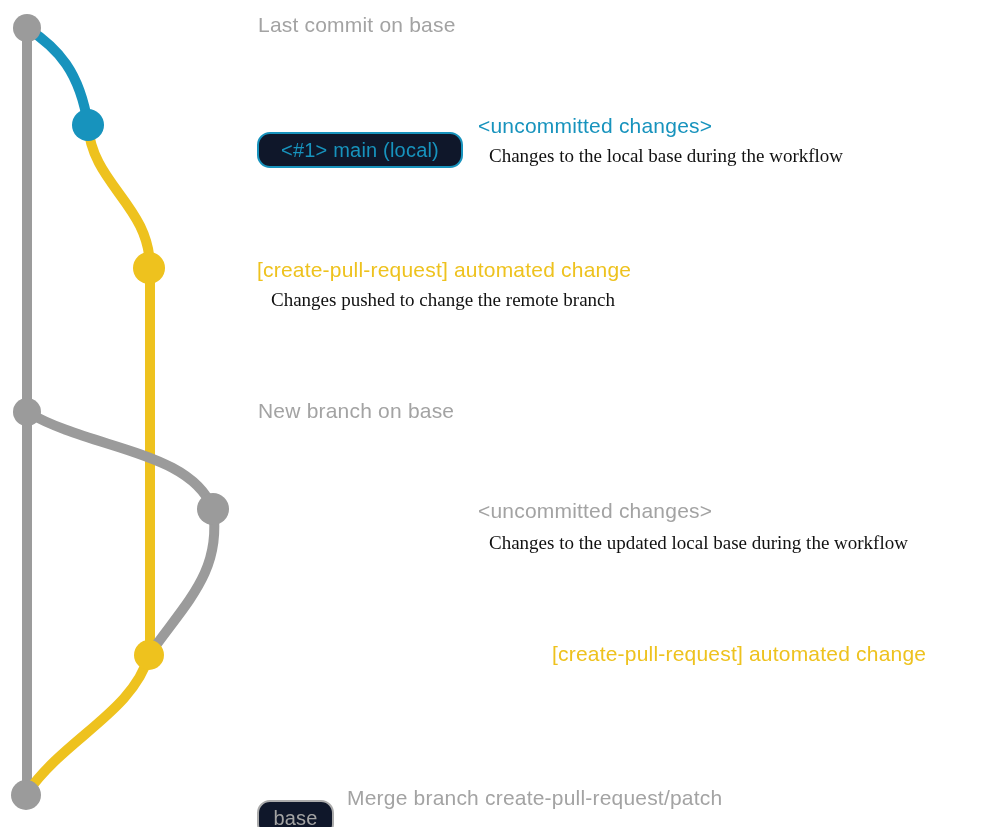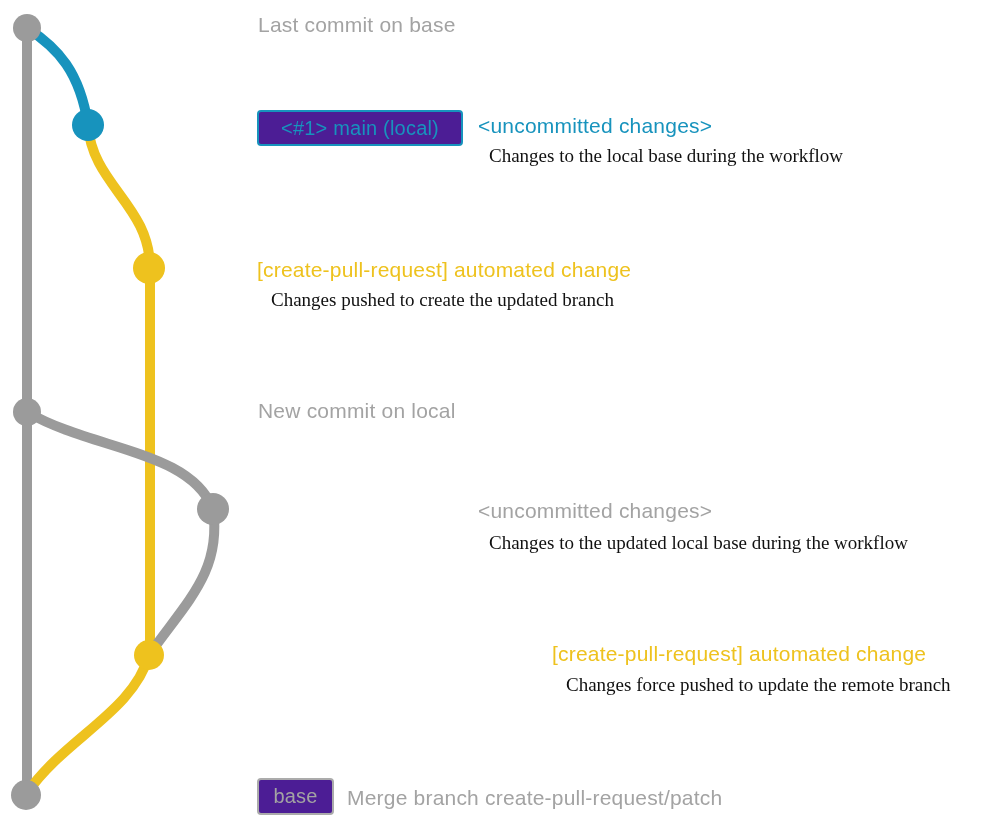--- a/index.html
+++ b/index.html
@@ -28,21 +28,21 @@
   
   .abs{position:absolute;white-space:nowrap;}
   .lbl{font-size:21px;color:var(--text-gray);letter-spacing:.2px;}
   .note{font-size:21px;letter-spacing:.2px;}
   .note-blue{color:var(--blue);}
   .note-yellow{color:var(--yellow);}
   .note-gray{color:var(--text-gray);}
   .desc{font-family:"Liberation Serif", serif;font-size:19px;color:var(--desc-black);}
 
   .badge{display:flex;align-items:center;justify-content:center;
-    border-radius:4px;font-size:20px;letter-spacing:.2px;background:#4c1d95;}
+    border-radius:13px;font-size:20px;letter-spacing:.2px;background:#0f172a;margin-top:22px;}
   .badge-blue{border:2px solid var(--blue);color:var(--blue);}
   .badge-gray{border:2px solid var(--badge-gray);color:var(--text-gray);}
   .badge-yellow{border:2px solid var(--yellow);color:var(--yellow);}
 </style>
 </head>
 <body>
 
 <div class="stage">
 
   <svg class="graph" width="250" height="827" viewBox="0 0 250 827">
@@ -70,28 +70,27 @@
 
   <div class="abs lbl" style="left:258px;top:13px;">Last commit on base</div>
 
   <div class="abs badge badge-blue" style="left:257px;top:110px;width:206px;height:36px;">
     <span>&lt;#1&gt; main (local)</span>
   </div>
   <div class="abs note note-blue" style="left:478px;top:114px;">&lt;uncommitted changes&gt;</div>
   <div class="abs desc" style="left:489px;top:145px;">Changes to the local base during the workflow</div>
 
   <div class="abs note note-yellow" style="left:257px;top:258px;">[create-pull-request] automated change</div>
-  <div class="abs desc" style="left:271px;top:289px;">Changes pushed to create the updated branch</div>
+  <div class="abs desc" style="left:271px;top:289px;">Changes pushed to change the remote branch</div>
 
-  <div class="abs lbl" style="left:258px;top:399px;">New commit on local</div>
+  <div class="abs lbl" style="left:258px;top:399px;">New branch on base</div>
 
   <div class="abs note note-gray" style="left:478px;top:499px;">&lt;uncommitted changes&gt;</div>
   <div class="abs desc" style="left:489px;top:532px;">Changes to the updated local base during the workflow</div>
 
   <div class="abs note note-yellow" style="left:552px;top:642px;">[create-pull-request] automated change</div>
-  <div class="abs desc" style="left:566px;top:674px;">Changes force pushed to update the remote branch</div>
 
   <div class="abs badge badge-gray" style="left:257px;top:778px;width:77px;height:37px;">
     <span>base</span>
   </div>
   <div class="abs note note-gray" style="left:347px;top:786px;">Merge branch create-pull-request/patch</div>
 
 </div>
 
 </body></html>

